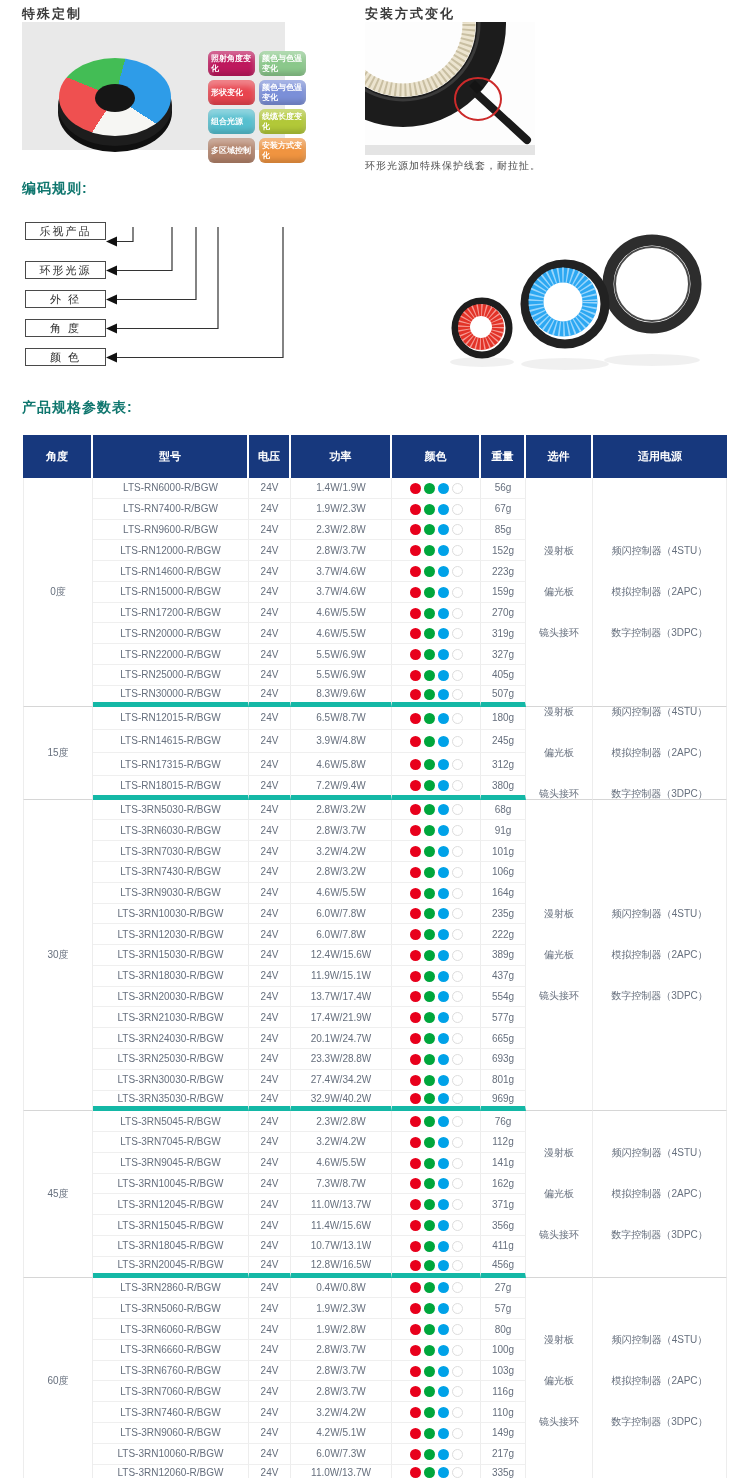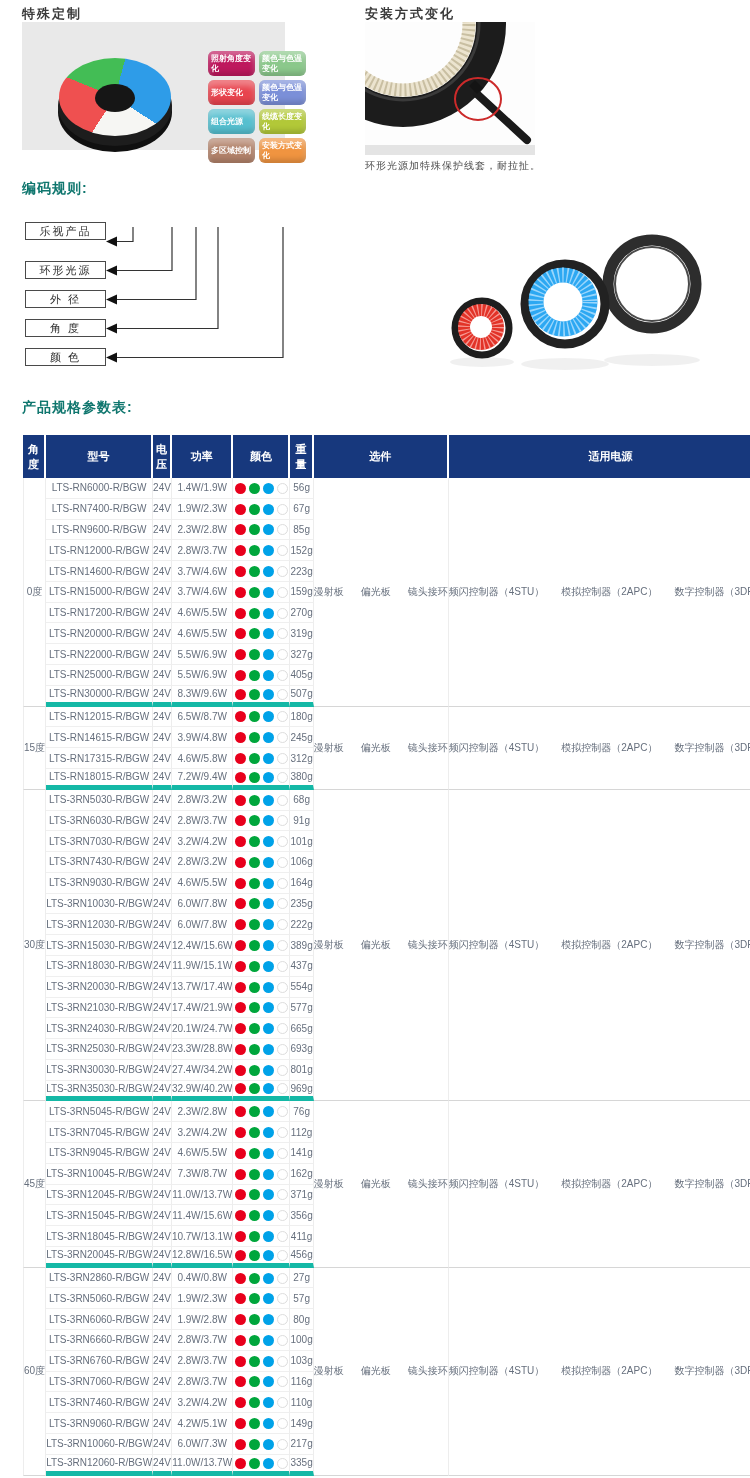--- a/index.html
+++ b/index.html
@@ -52,21 +52,21 @@
     height:20.79px; border-bottom:1px solid #efefef; border-right:1px solid #ededed;
     background:#fff; overflow:hidden; white-space:nowrap;
   }
   .spec-table td.first-col { border-left:1px solid #ededed; }
   .spec-table tr.group-last td { border-bottom:5px solid #14b8a6; }
   .spec-table td.rowspan-cell { border-bottom:1px solid #d6d6d6; }
   .dot { display:inline-block; width:11px; height:11px; border-radius:50%; margin:0 1.5px; vertical-align:middle; }
   .dot-empty { background:#fff !important; border:1px solid #ddd; }
   .stack-cell { }
   .stack-cell .line { line-height:10px; }
-  .stack { display:flex; flex-direction:row; justify-content:center; align-items:center; gap:17px; }
+  .stack { display:flex; flex-direction:column; justify-content:center; align-items:center; gap:31px; }
 </style>
 </head>
 <body>
 
 <div id="page">
 
   <div class="sec-title" id="t-special">特殊定制</div>
   <div class="gray-box">
     <div class="donut-base"></div>
     <div class="donut-base2"></div>

